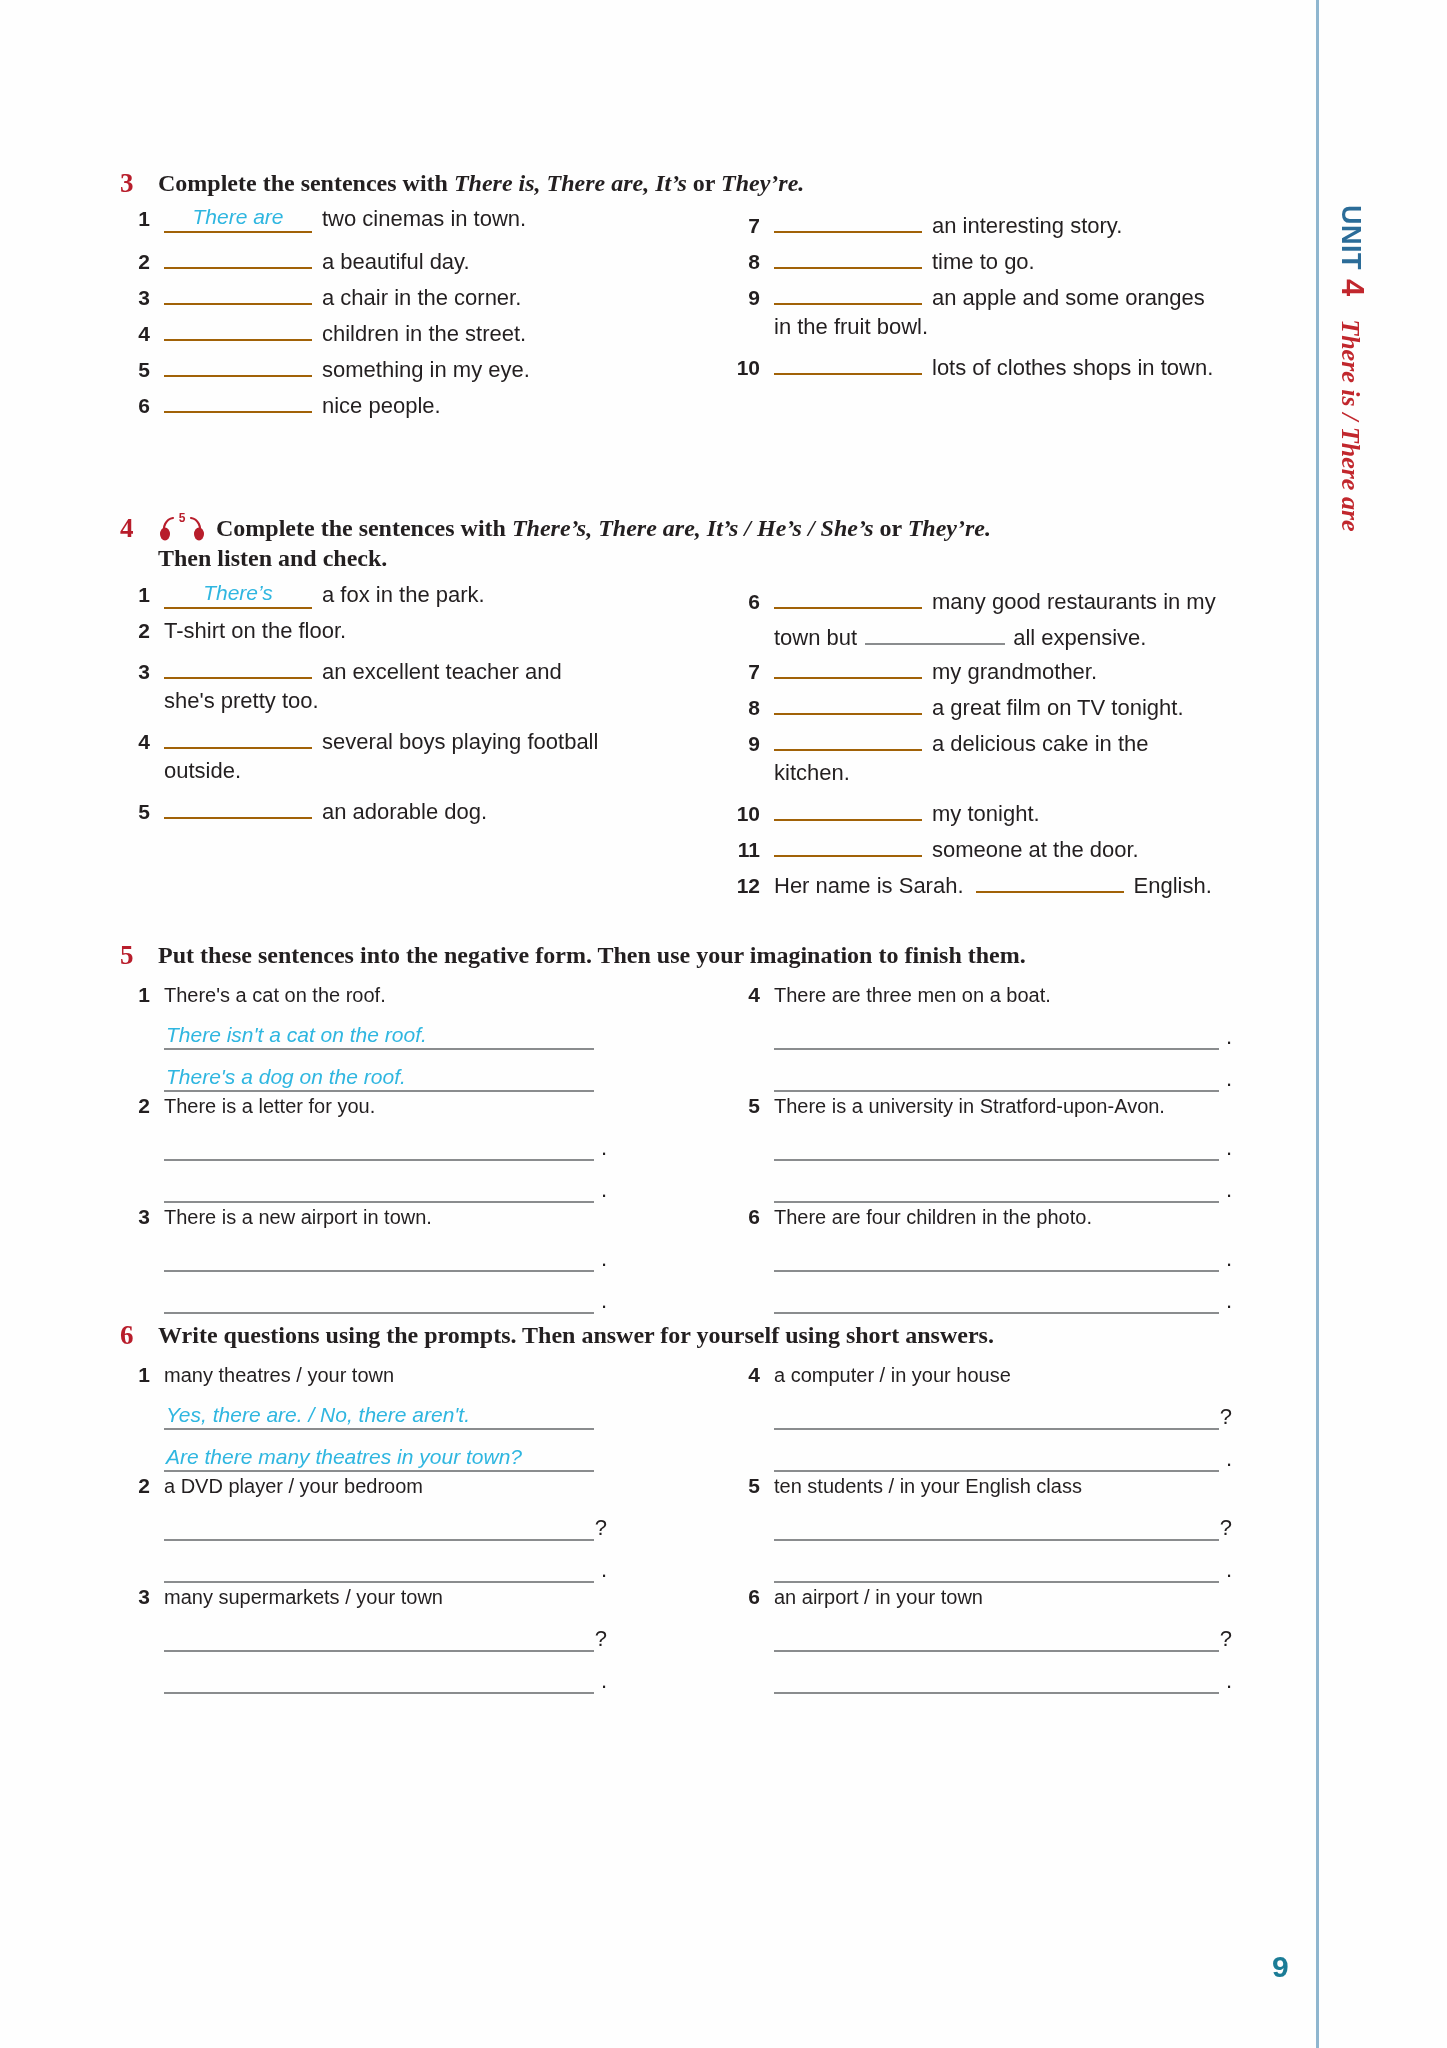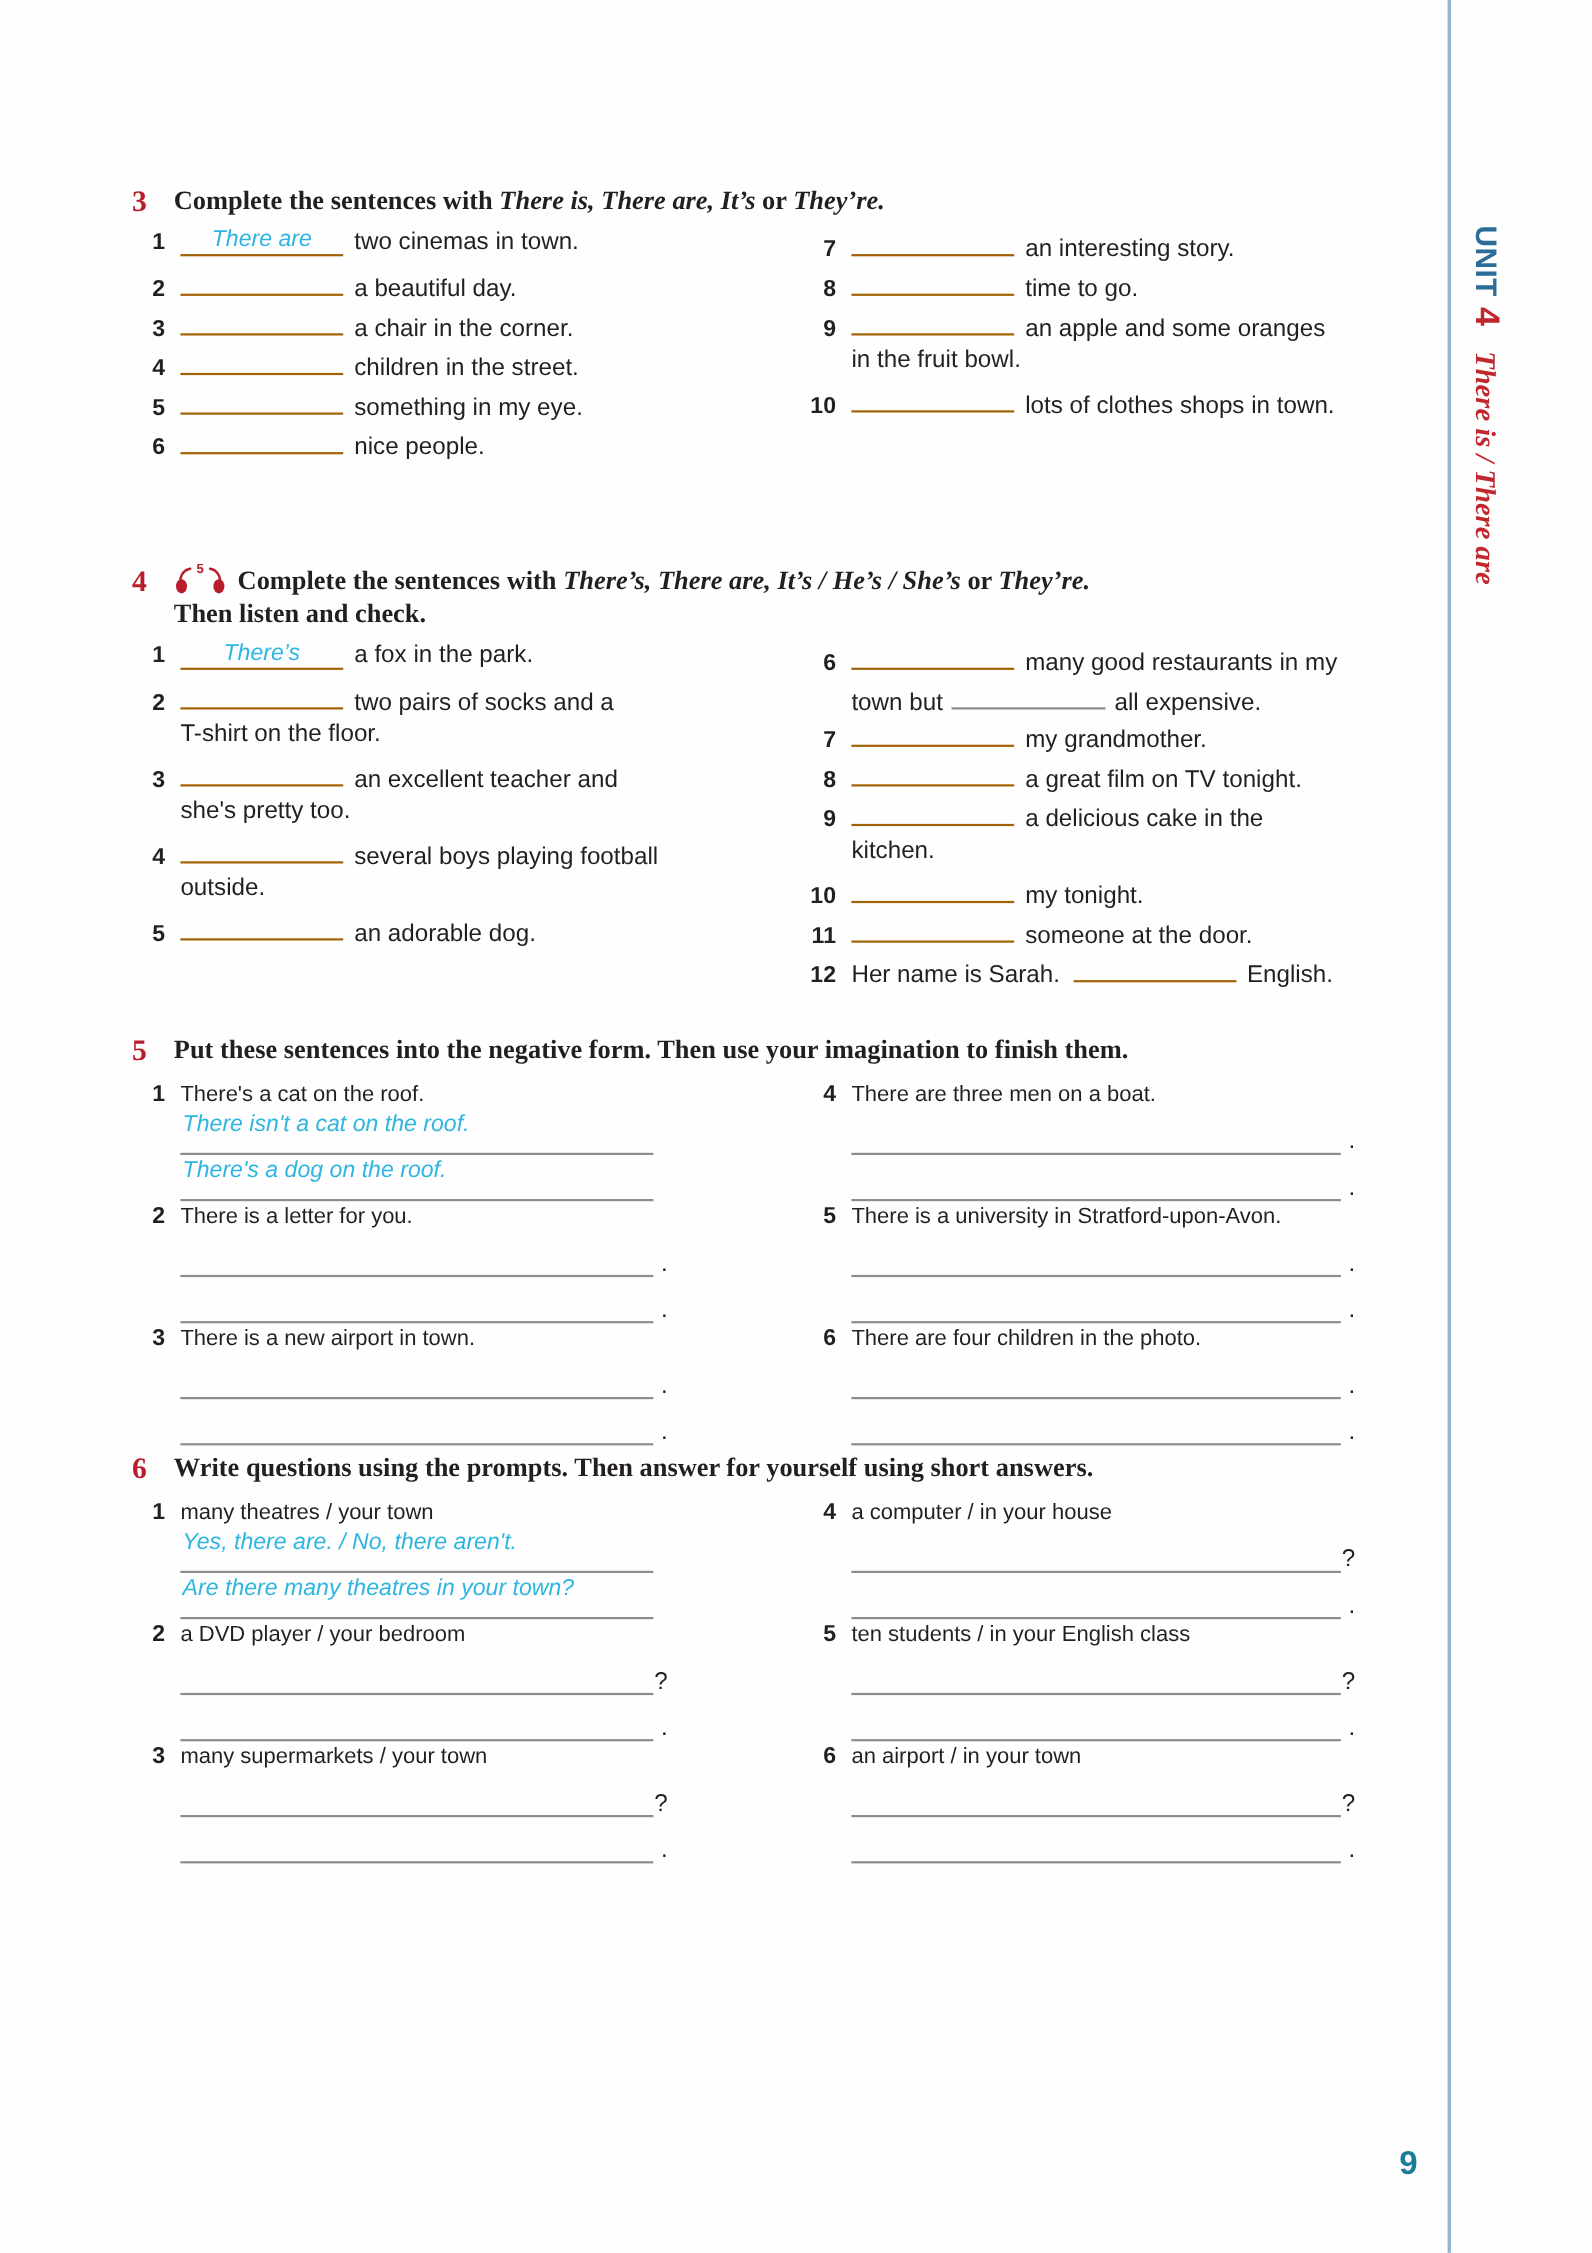--- a/index.html
+++ b/index.html
@@ -221,21 +221,21 @@
   }
   .ans-line {
     position: relative;
     height: 36px;
     border-bottom: 2px solid #8a8c8e;
     margin-top: 4px;
   }
   .ans-line .filled {
     position: absolute;
     left: 2px;
-    bottom: 16px;
+    bottom: 3px;
     font-family: "Liberation Sans", sans-serif;
     font-style: italic;
     font-size: 21px;
     color: #2fb6e0;
     white-space: nowrap;
   }
   .ans-line .endmark {
     position: absolute;
     right: -13px;
     bottom: 0px;
@@ -397,24 +397,20 @@
             <div class="item-body">
               <div class="fill-row">
                 <span class="blank"><span class="ans">There’s</span></span>
                 <span class="after">a fox in the park.</span>
               </div>
             </div>
           </div>
           <div class="item">
             <div class="item-num">2</div>
             <div class="item-body">
-              <div class="fill-row">
-                <span class="blank"><span class="ans"></span></span>
-                <span class="after">two pairs of socks and a</span>
-              </div>
               <div class="cont-line">
                   <span>T-shirt on the floor.</span>
                 </div>
             </div>
           </div>
           <div class="item">
             <div class="item-num">3</div>
             <div class="item-body">
               <div class="fill-row">
                 <span class="blank"><span class="ans"></span></span>

